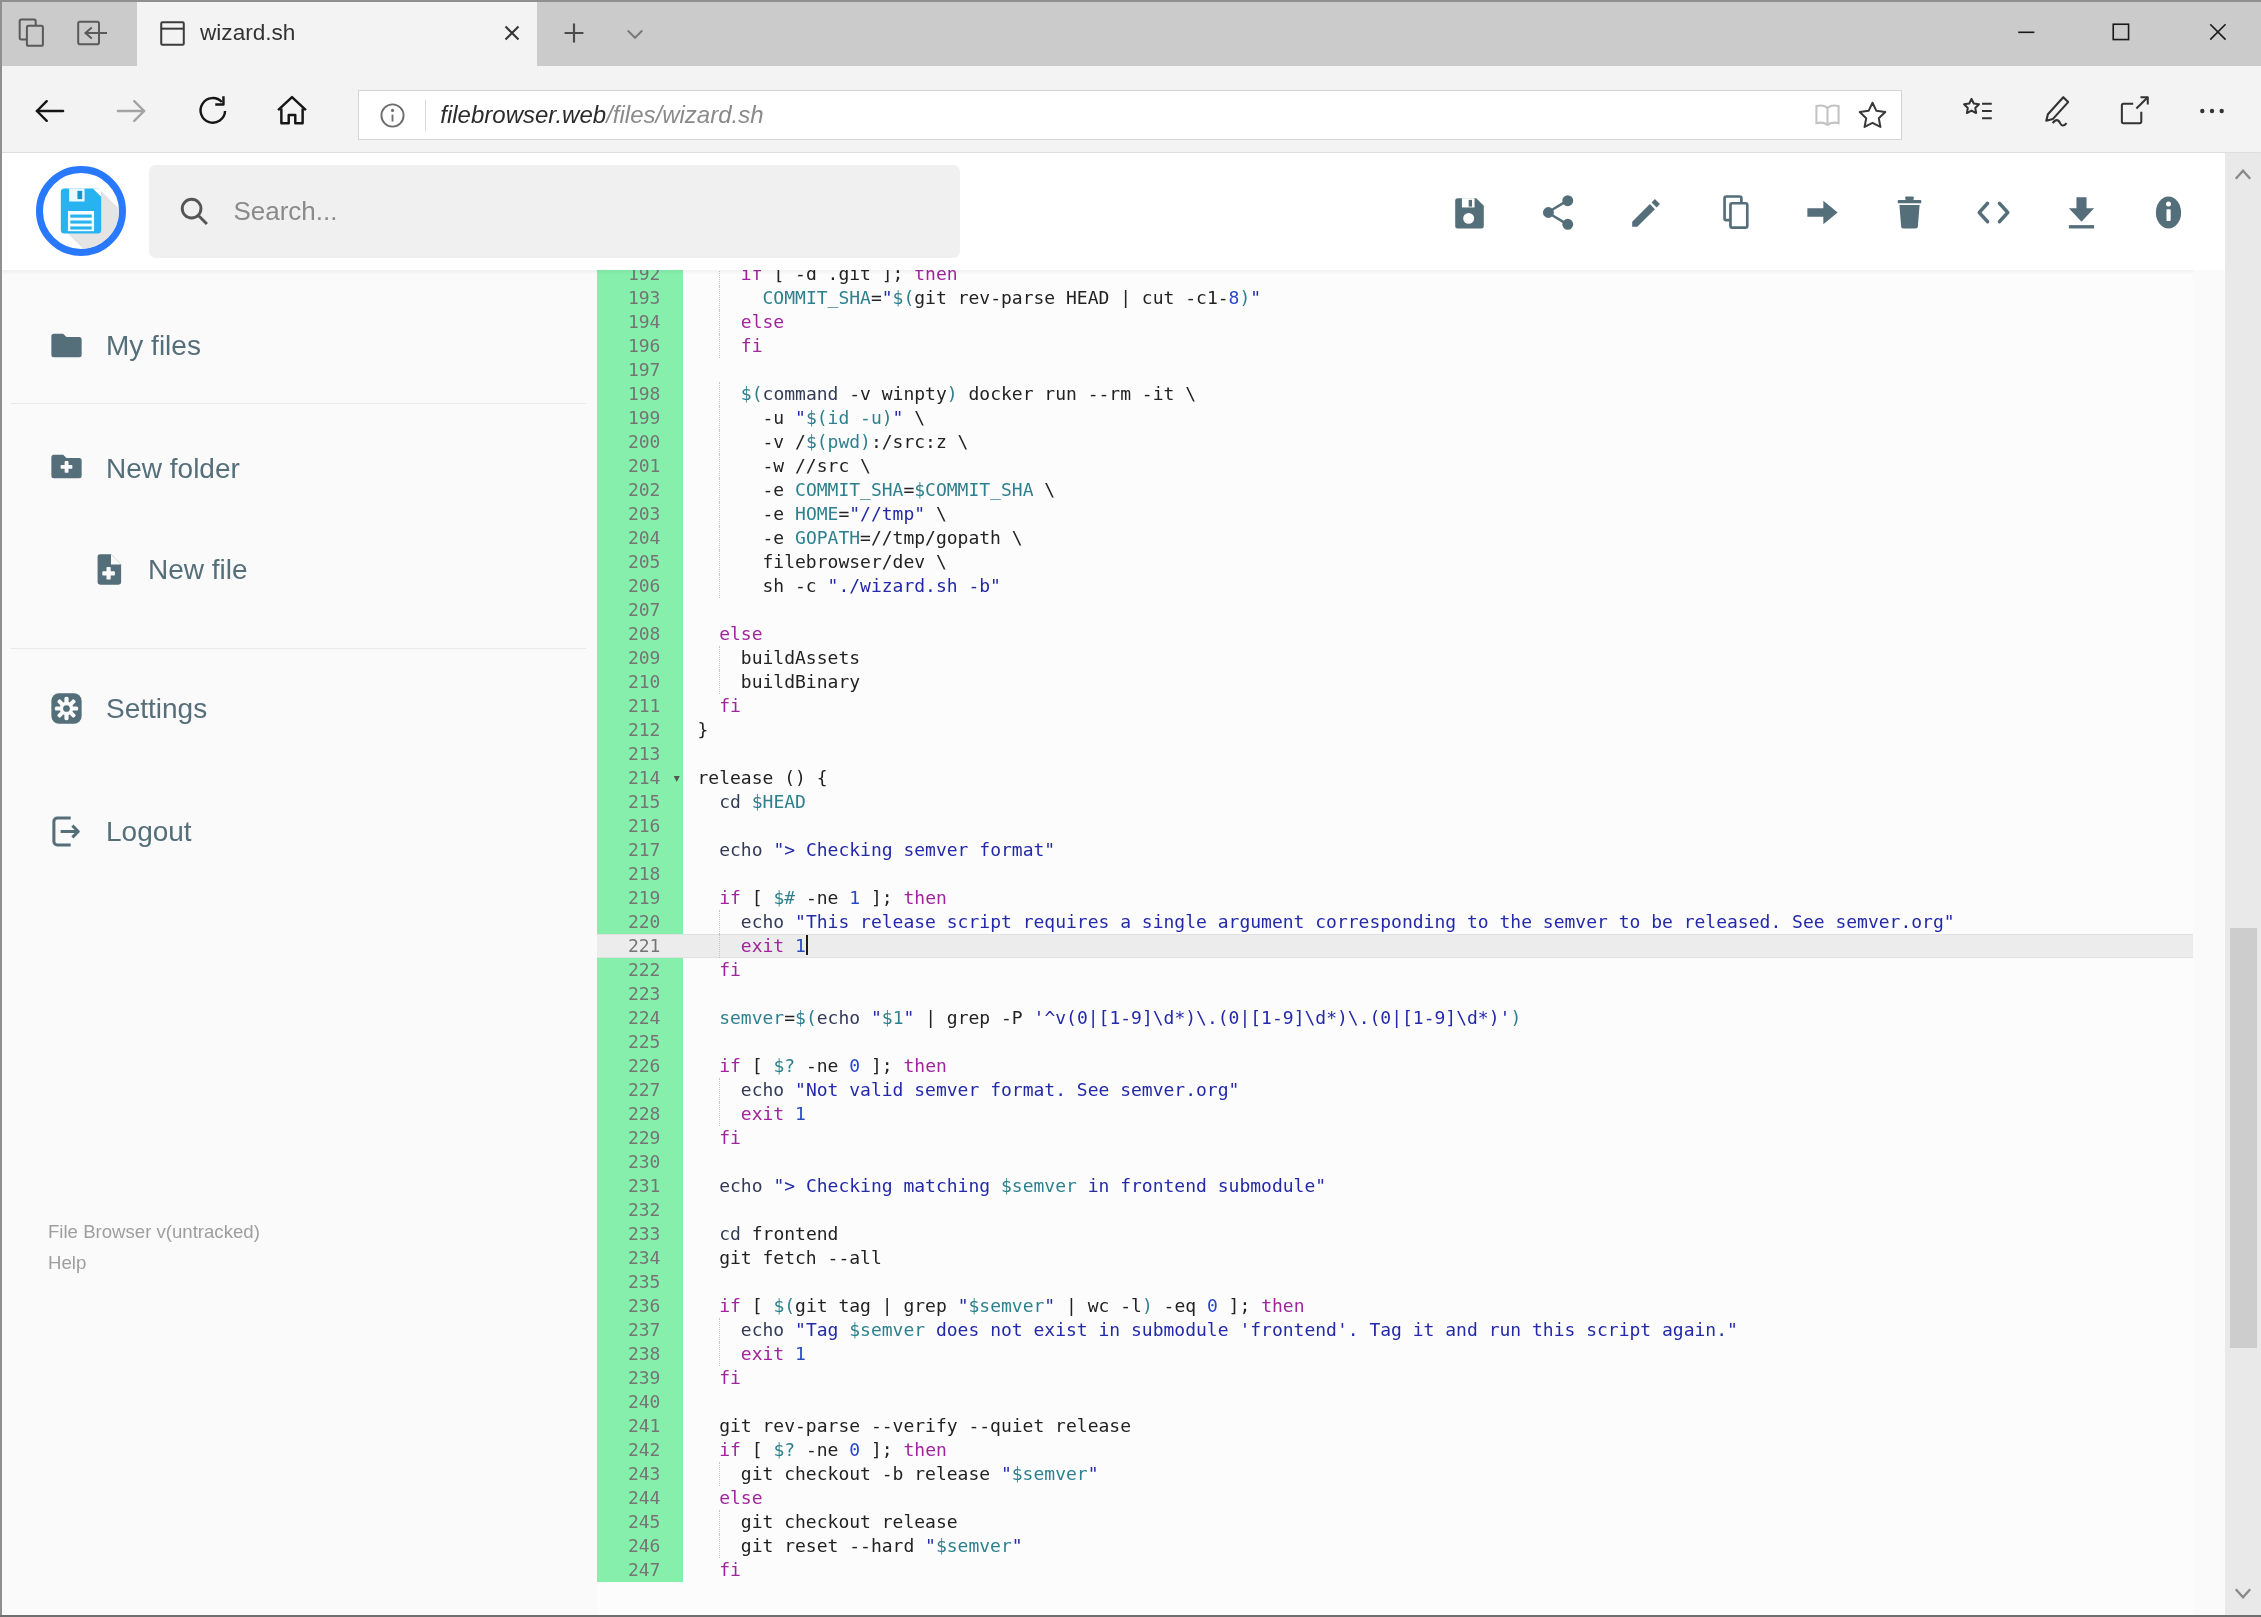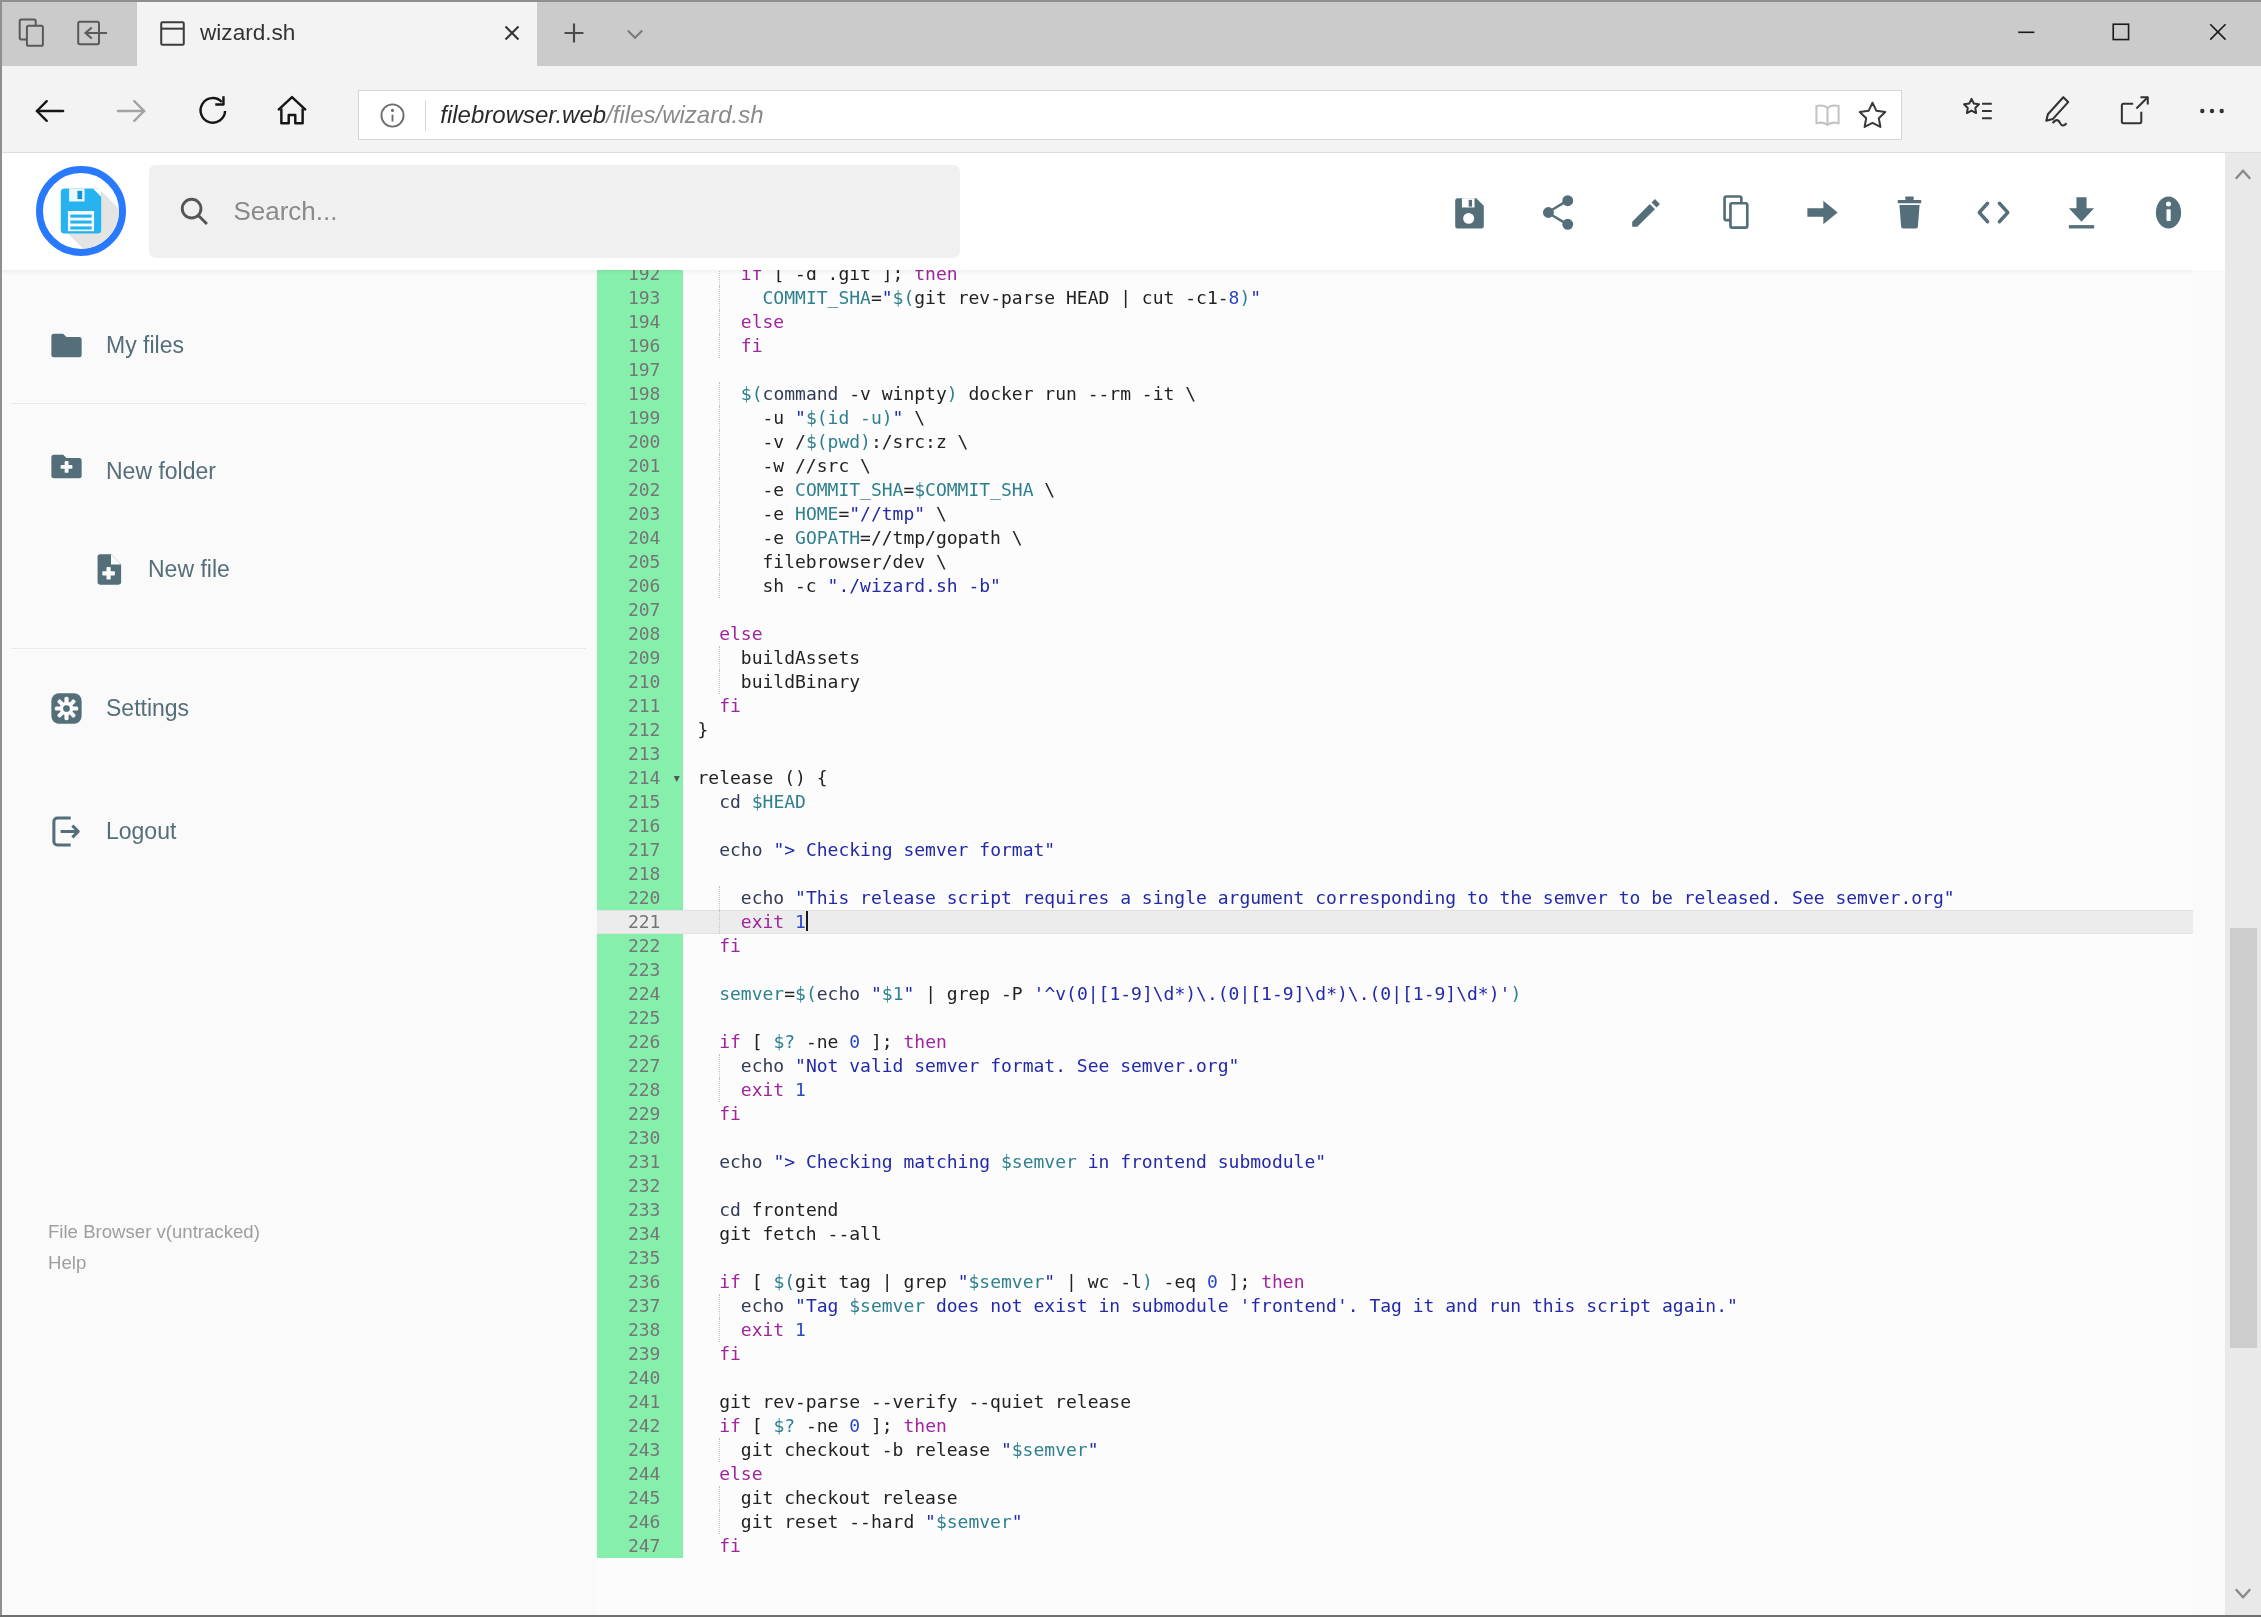--- a/index.html
+++ b/index.html
@@ -46,21 +46,21 @@
   #searchbox{left:149px;top:165px;width:811px;height:93px;background:#f0f0f0;border-radius:6.5px;display:flex;align-items:center;}
   #search-icon{margin-left:29px;}
   #search-input{margin-left:19.4px;border:none;outline:none;background:transparent;font-size:26px;color:#444;width:662px;font-family:"Liberation Sans",sans-serif;}
   #search-input::placeholder{color:#8a8a8a;opacity:1;}
   .tool-btn{top:194px;width:37px;height:37px;color:#546e7a;}
 
   
   #sidebar{left:0;top:270px;width:597px;height:1347px;background:#fafafa;}
   .side-item{position:absolute;left:0;width:597px;height:45px;display:flex;align-items:center;color:#546e7a;cursor:default;}
   .side-item .ico{margin-left:48px;width:37px;height:37px;flex:none;}
-  .side-item .lbl{margin-left:21px;font-size:23px;}
+  .side-item .lbl{margin-left:21px;font-size:28px;}
   .side-divider{position:absolute;left:11.3px;width:575px;height:0.8px;background:#e9e9e9;}
   #side-footer{position:absolute;left:48px;top:946px;color:#9e9e9e;font-size:18.6px;line-height:31px;}
 
   
   #editor{left:597px;top:270px;width:1628px;height:1347px;background:#fcfcfc;overflow:hidden;}
   #editor-inner{margin-top:-8px;}
   .row{display:flex;height:24px;font-family:"DejaVu Sans Mono", monospace;font-size:18px;line-height:24px;}
   .gut{flex:none;width:86px;background:#86efac;color:#757575;text-align:right;box-sizing:border-box;padding-right:22.6px;position:relative;}
   .cod{flex:1;padding-left:14.5px;white-space:pre;color:#222;position:relative;}
   .row.active .gut,.row.active .cod{background:#ececec;box-shadow:inset 0 0.8px 0 #dddddd, inset 0 -0.8px 0 #dddddd;}
@@ -441,20 +441,24 @@
       </div>
       <div class="row">
         <div class="gut">217</div>
         <div class="cod"><span class="tk-t">  </span><span class="tk-b">echo</span><span class="tk-t"> </span><span class="tk-s">"&gt; Checking semver format"</span></div>
       </div>
       <div class="row">
         <div class="gut">218</div>
         <div class="cod"></div>
       </div>
       <div class="row">
+        <div class="gut">219</div>
+        <div class="cod"><span class="tk-t">  </span><span class="tk-k">if</span><span class="tk-t"> [ </span><span class="tk-d">$#</span><span class="tk-t"> -ne </span><span class="tk-n">1</span><span class="tk-t"> ]; </span><span class="tk-k">then</span></div>
+      </div>
+      <div class="row">
         <div class="gut">220</div>
         <div class="cod"><i class="guide"></i><span class="tk-t">    </span><span class="tk-b">echo</span><span class="tk-t"> </span><span class="tk-s">"This release script requires a single argument corresponding to the semver to be released. See semver.org"</span></div>
       </div>
       <div class="row active">
         <div class="gut">221</div>
         <div class="cod"><i class="guide"></i><span class="tk-t">    </span><span class="tk-k">exit</span><span class="tk-t"> </span><span class="tk-n">1</span><span class="cursor"></span></div>
       </div>
       <div class="row">
         <div class="gut">222</div>
         <div class="cod"><span class="tk-t">  </span><span class="tk-k">fi</span></div>

